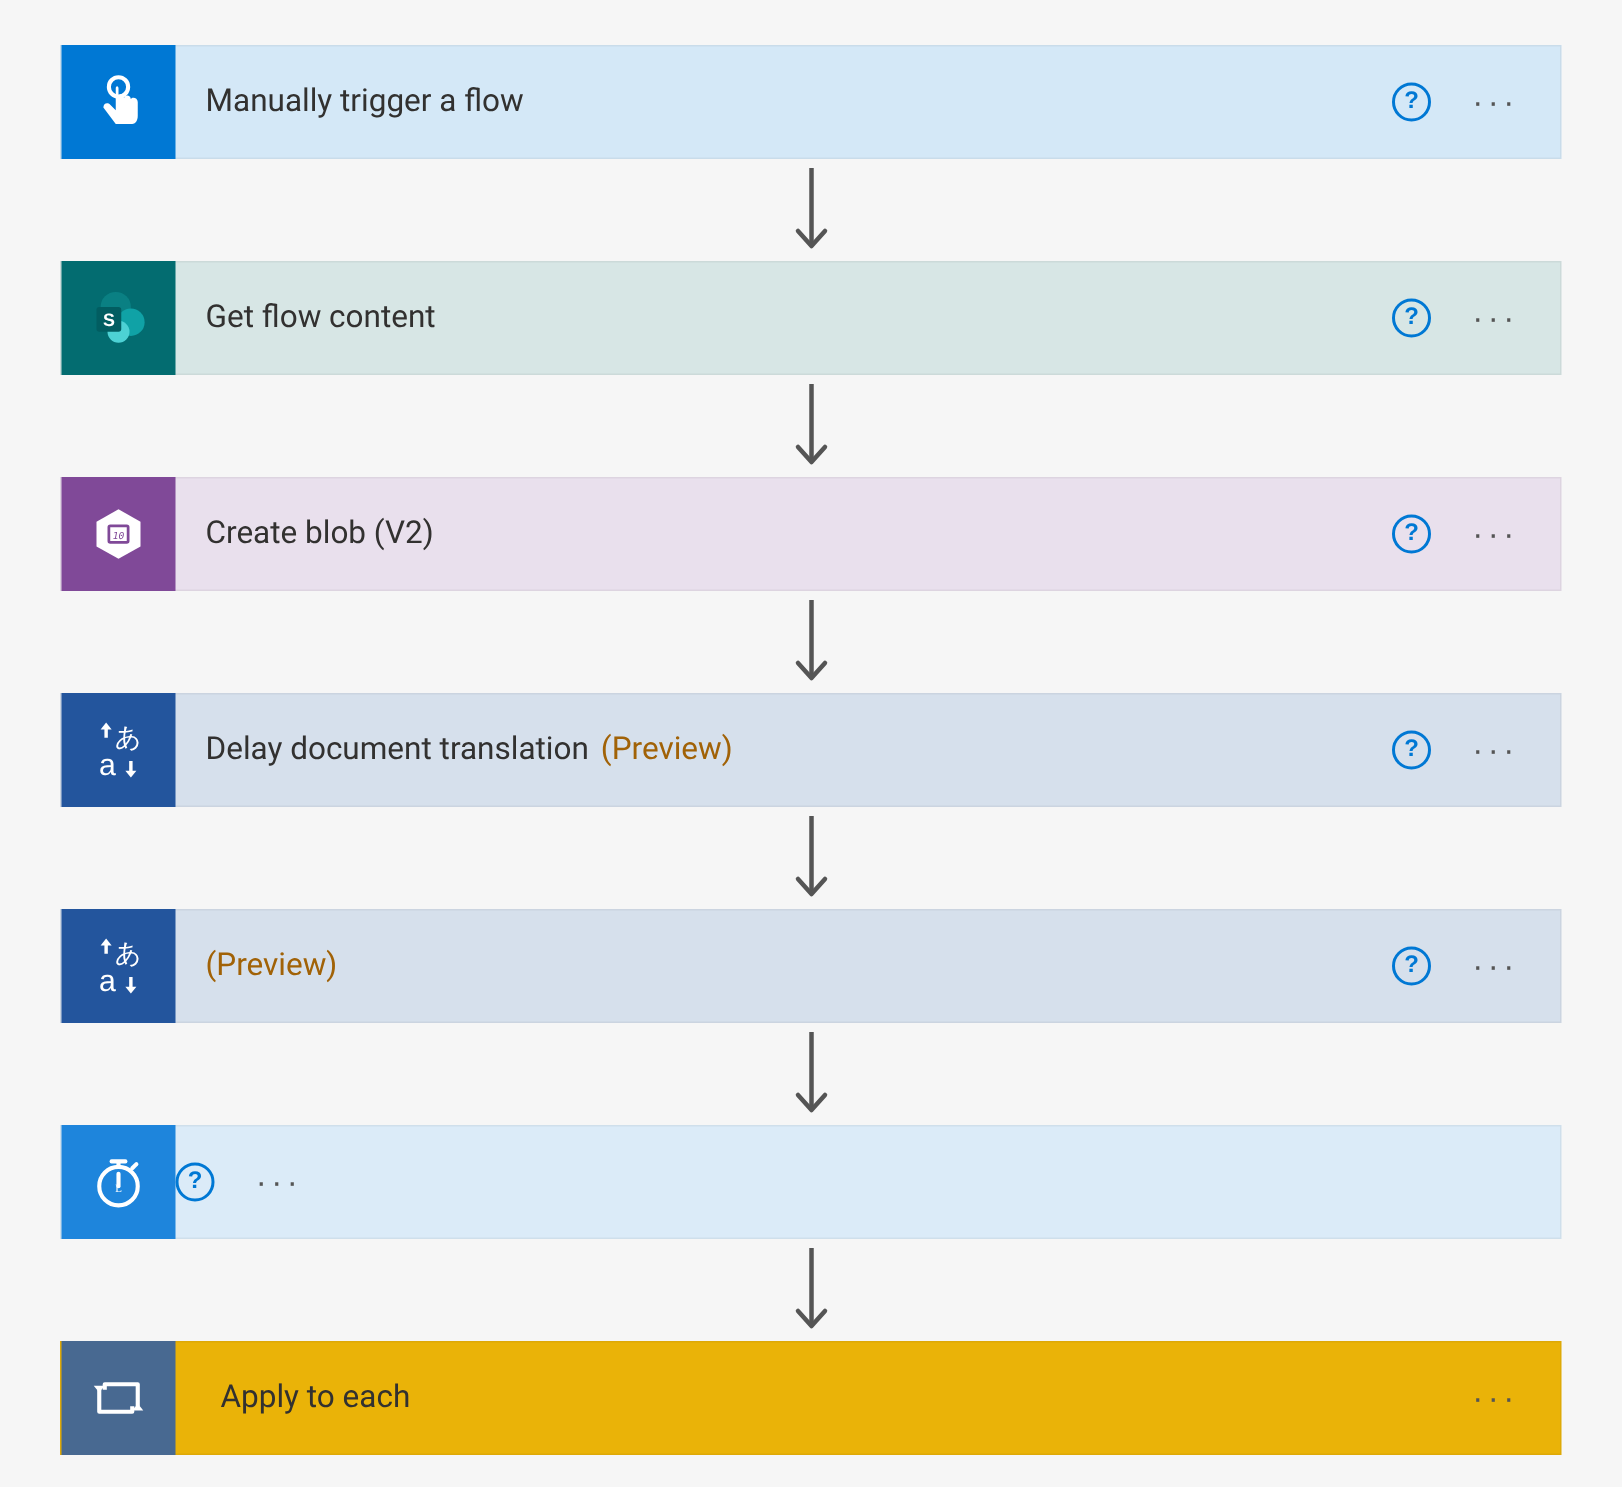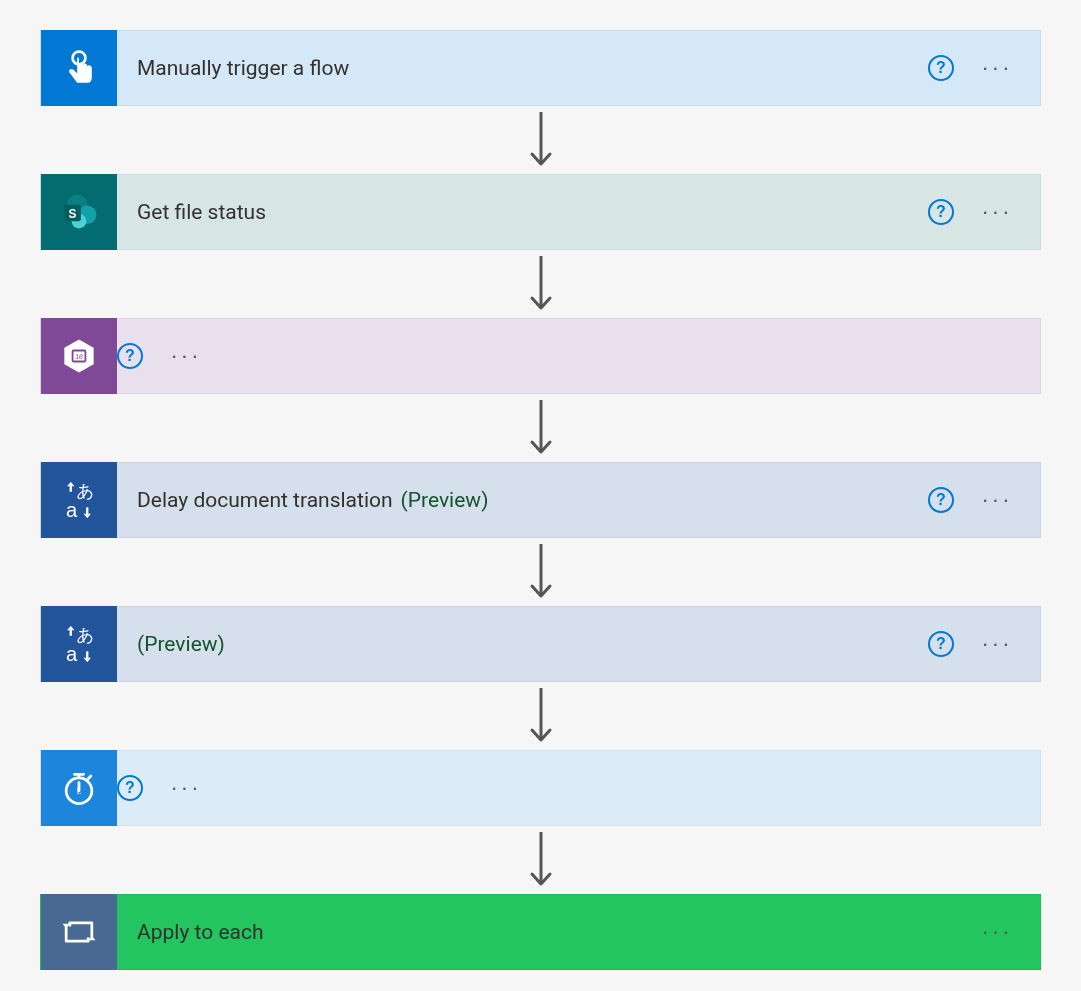--- a/index.html
+++ b/index.html
@@ -34,21 +34,21 @@
   }
   .step-icon svg { width: 44px; height: 44px; }
   .step-title {
     flex: 1 1 auto;
     padding-left: 20px;
     display: flex;
     align-items: baseline;
     gap: 8px;
     font-weight: 400;
   }
-  .step-title .suffix { color: #14532d; }
+  .step-title .suffix { color: #a16207; }
   .step-actions {
     display: flex;
     align-items: center;
     gap: 26px;
     padding-right: 26px;
   }
   .help-btn {
     width: 26px; height: 26px; border-radius: 50%;
     border: 2px solid #0078d4; color: #0078d4;
     display: flex; align-items: center; justify-content: center;
@@ -70,21 +70,21 @@
   .bg-trigger  { background: #d4e8f7; }
   .bg-sp       .step-icon { background: #036c70; }
   .bg-sp       { background: #d7e6e5; }
   .bg-blob     .step-icon { background: #804998; font-style: italic; }
   .bg-blob     { background: #e9e0ed; }
   .bg-trans    .step-icon { background: #23559d; }
   .bg-trans    { background: #d6e0ec; }
   .bg-delay    .step-icon { background: #1e85dc; }
   .bg-delay    { background: #dbebf8; }
   .bg-loop     .step-icon { background: #486991; }
-  .bg-loop     { background: #22c55e; }
+  .bg-loop     { background: #eab308; gap: 10px; }
 </style>
 </head>
 <body>
 
 <div class="flow-canvas">
     <div class="flow-step bg-trigger">
       <div class="step-icon">
         <svg viewBox="0 0 48 48" fill="none">
     <circle cx="24" cy="13" r="7" stroke="#fff" stroke-width="3" fill="none"></circle>
     <path d="M22 14 V30 L18 26 C16 24 13 25 13 28 L22 40 H34 C36 40 38 38 38 34 V24 C38 21 34 20 33 22 C33 19 29 18 28 21 C28 18 24 17 24 21 V14 C24 12 22 12 22 14 Z" fill="#fff"></path>
@@ -108,40 +108,43 @@
       <div class="step-icon">
         <svg viewBox="0 0 48 48" fill="none">
     <circle cx="22" cy="16" r="11" fill="#0a8083"></circle>
     <circle cx="33" cy="27" r="10" fill="#10a2a6"></circle>
     <circle cx="24" cy="34" r="8" fill="#4dd1d4"></circle>
     <rect x="8" y="16" width="18" height="18" rx="2" fill="#025d61"></rect>
     <text x="17" y="30" text-anchor="middle" font-size="13" font-weight="600" fill="#fff" font-family="Segoe UI, sans-serif">S</text>
   </svg>
       </div>
       <div class="step-title">
-        <span>Get file status</span>
+        <span>Get flow content</span>
       </div>
       <div class="step-actions">
         <button class="help-btn">?</button>
         <button class="more-btn">···</button>
       </div>
     </div>
     <div class="connector">
       <svg viewBox="0 0 26 64" fill="none">
     <line x1="13" y1="4" x2="13" y2="54" stroke="#555" stroke-width="3"></line>
     <path d="M4 46 L13 56 L22 46" stroke="#555" stroke-width="3" fill="none" stroke-linecap="round" stroke-linejoin="round"></path>
   </svg>
     </div>
     <div class="flow-step bg-blob">
       <div class="step-icon">
         <svg viewBox="0 0 48 48" fill="none">
     <path d="M24 6 L40 15 V33 L24 42 L8 33 V15 Z" fill="#fff"></path>
     <rect x="17" y="18" width="14" height="12" rx="1" fill="none" stroke="#804998" stroke-width="2"></rect>
     <text x="24" y="27.5" text-anchor="middle" font-size="7" font-family="monospace" fill="#804998">10</text>
   </svg>
+      </div>
+      <div class="step-title">
+        <span>Create blob (V2)</span>
       </div>
       <div class="step-actions">
         <button class="help-btn">?</button>
         <button class="more-btn">···</button>
       </div>
     </div>
     <div class="connector">
       <svg viewBox="0 0 26 64" fill="none">
     <line x1="13" y1="4" x2="13" y2="54" stroke="#555" stroke-width="3"></line>
     <path d="M4 46 L13 56 L22 46" stroke="#555" stroke-width="3" fill="none" stroke-linecap="round" stroke-linejoin="round"></path>

